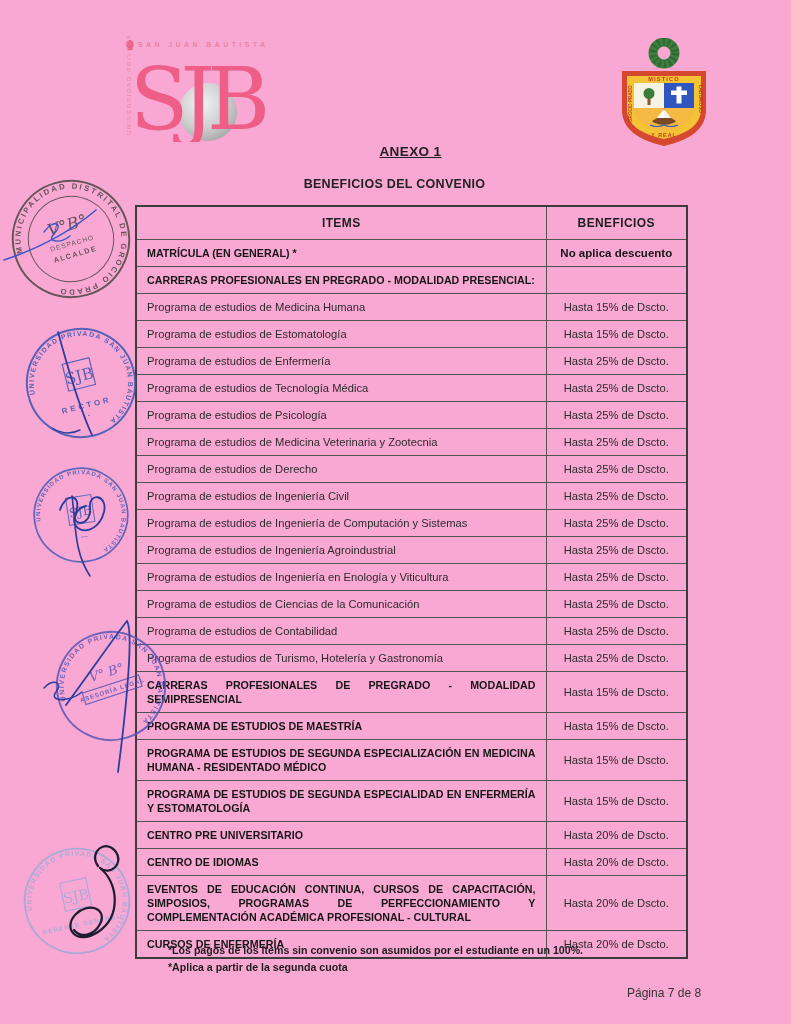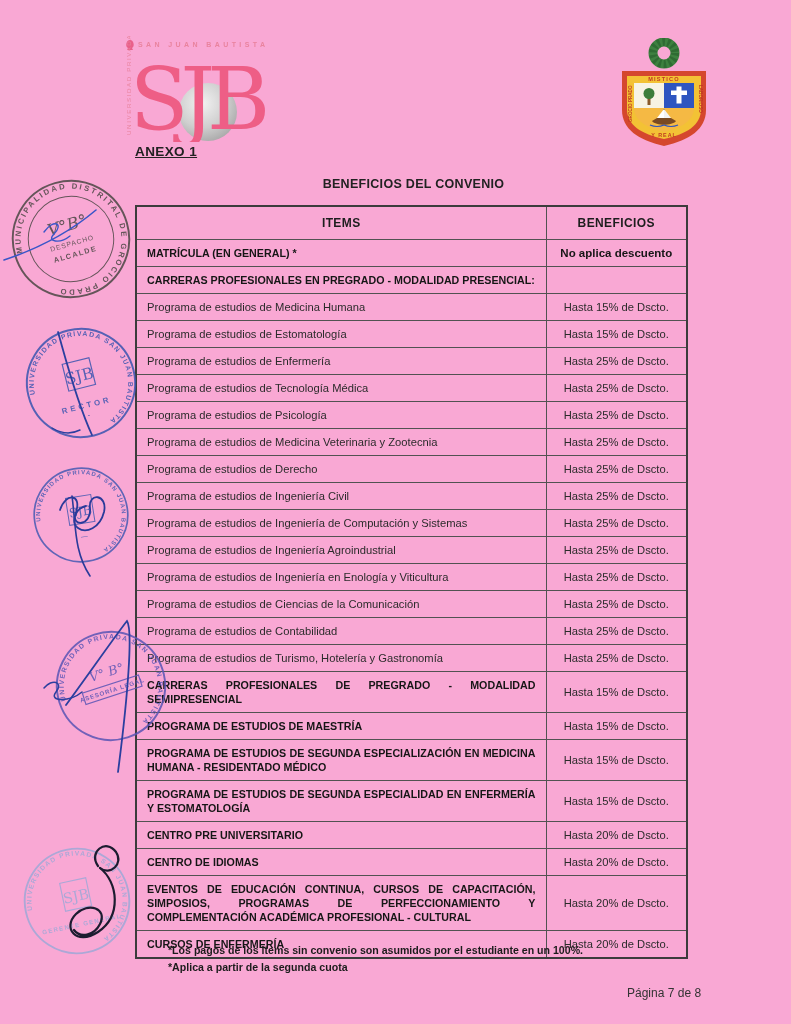--- a/index.html
+++ b/index.html
@@ -5,26 +5,26 @@
   html,body{margin:0;padding:0;background:#888;}
   .page{
     position:relative;width:791px;height:1024px;background:#f9a8d4;
     font-family:"Liberation Sans", sans-serif;color:#222;overflow:hidden;
     margin:0 auto;
   }
   
   .logo-sjb{position:absolute;left:118px;top:36px;width:148px;height:106px;}
   .shield{position:absolute;left:613px;top:38px;width:102px;height:112px;}
   .title-annex{
-    position:absolute;left:135px;top:144px;width:551px;
+    position:absolute;left:135px;top:144px;width:551px;text-align:center;
     font-size:13.5px;font-weight:bold;letter-spacing:.4px;
   }
   .title-annex span{text-decoration:underline;}
   .title-sub{
-    position:absolute;left:138px;top:177px;width:551px;text-align:center;
+    position:absolute;left:119px;top:177px;width:551px;text-align:center;
     font-size:12.5px;font-weight:bold;letter-spacing:.3px;
   }
   
   .table-wrap{position:absolute;left:135px;top:205px;width:477px;}
   table.doc{border-collapse:collapse;width:551px;table-layout:fixed;border:2px solid #3c3c3c;}
   table.doc th, table.doc td{border:1px solid #525252;vertical-align:middle;}
   col.c-item{width:410px;} col.c-benefit{width:141px;}
   th{font-size:12px;font-weight:bold;padding:9px 4px;letter-spacing:.4px;color:#1e1e1e;}
   td.cell-item{font-size:11.2px;padding:6px 10px;color:#2b2b2b;line-height:14px;}
   td.cell-item.bold{font-weight:bold;font-size:10.7px;text-align:justify;color:#161616;}

